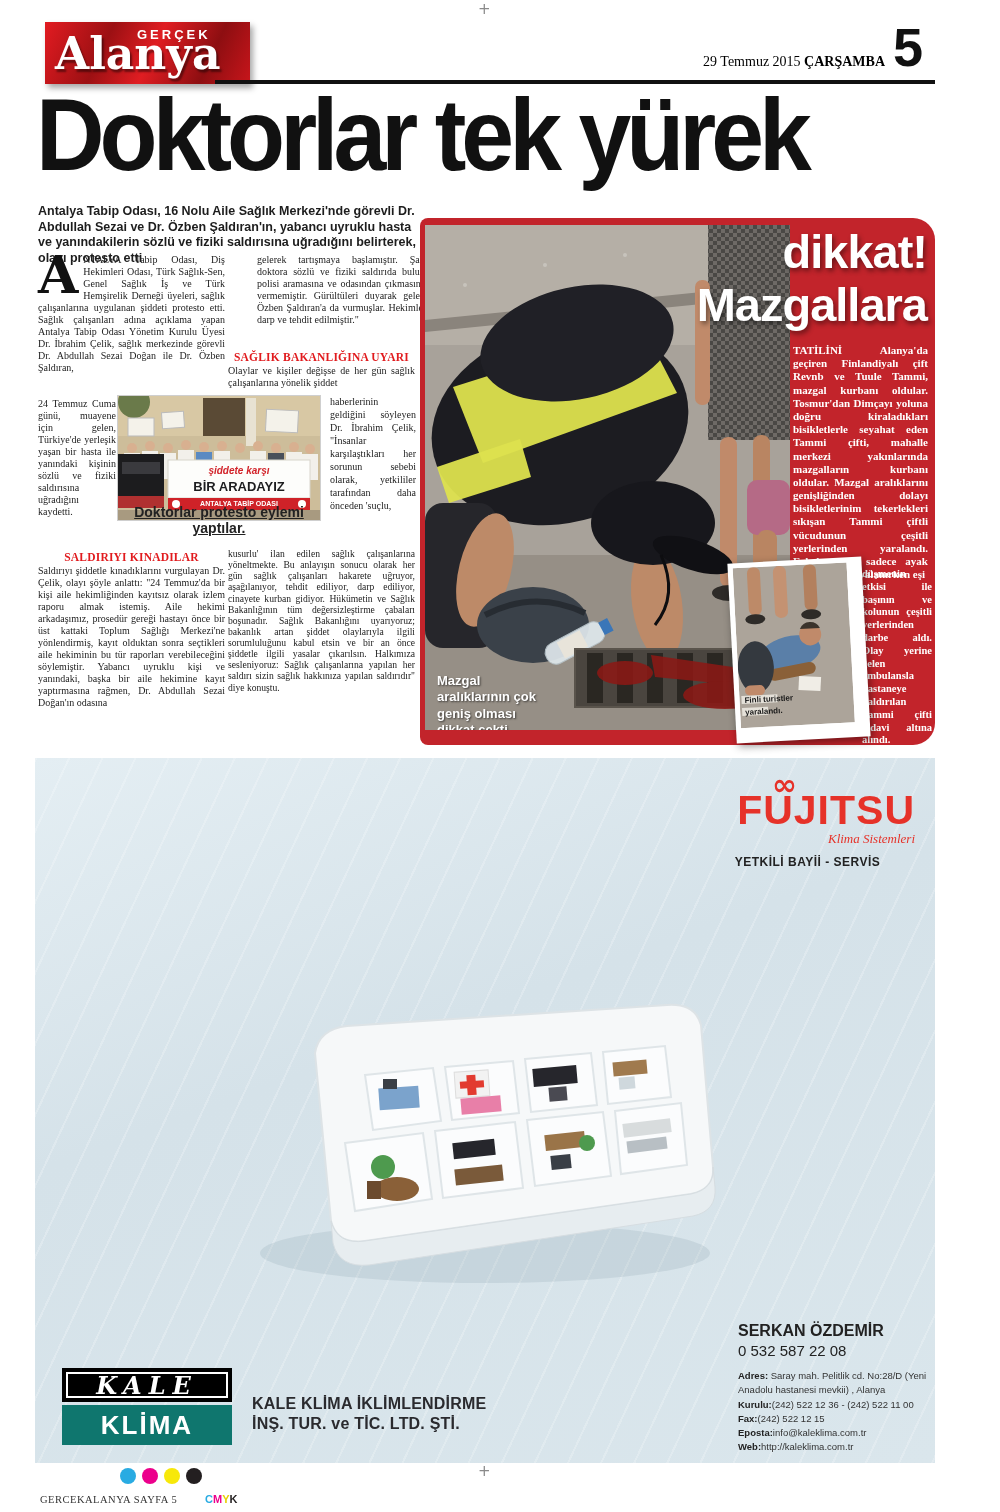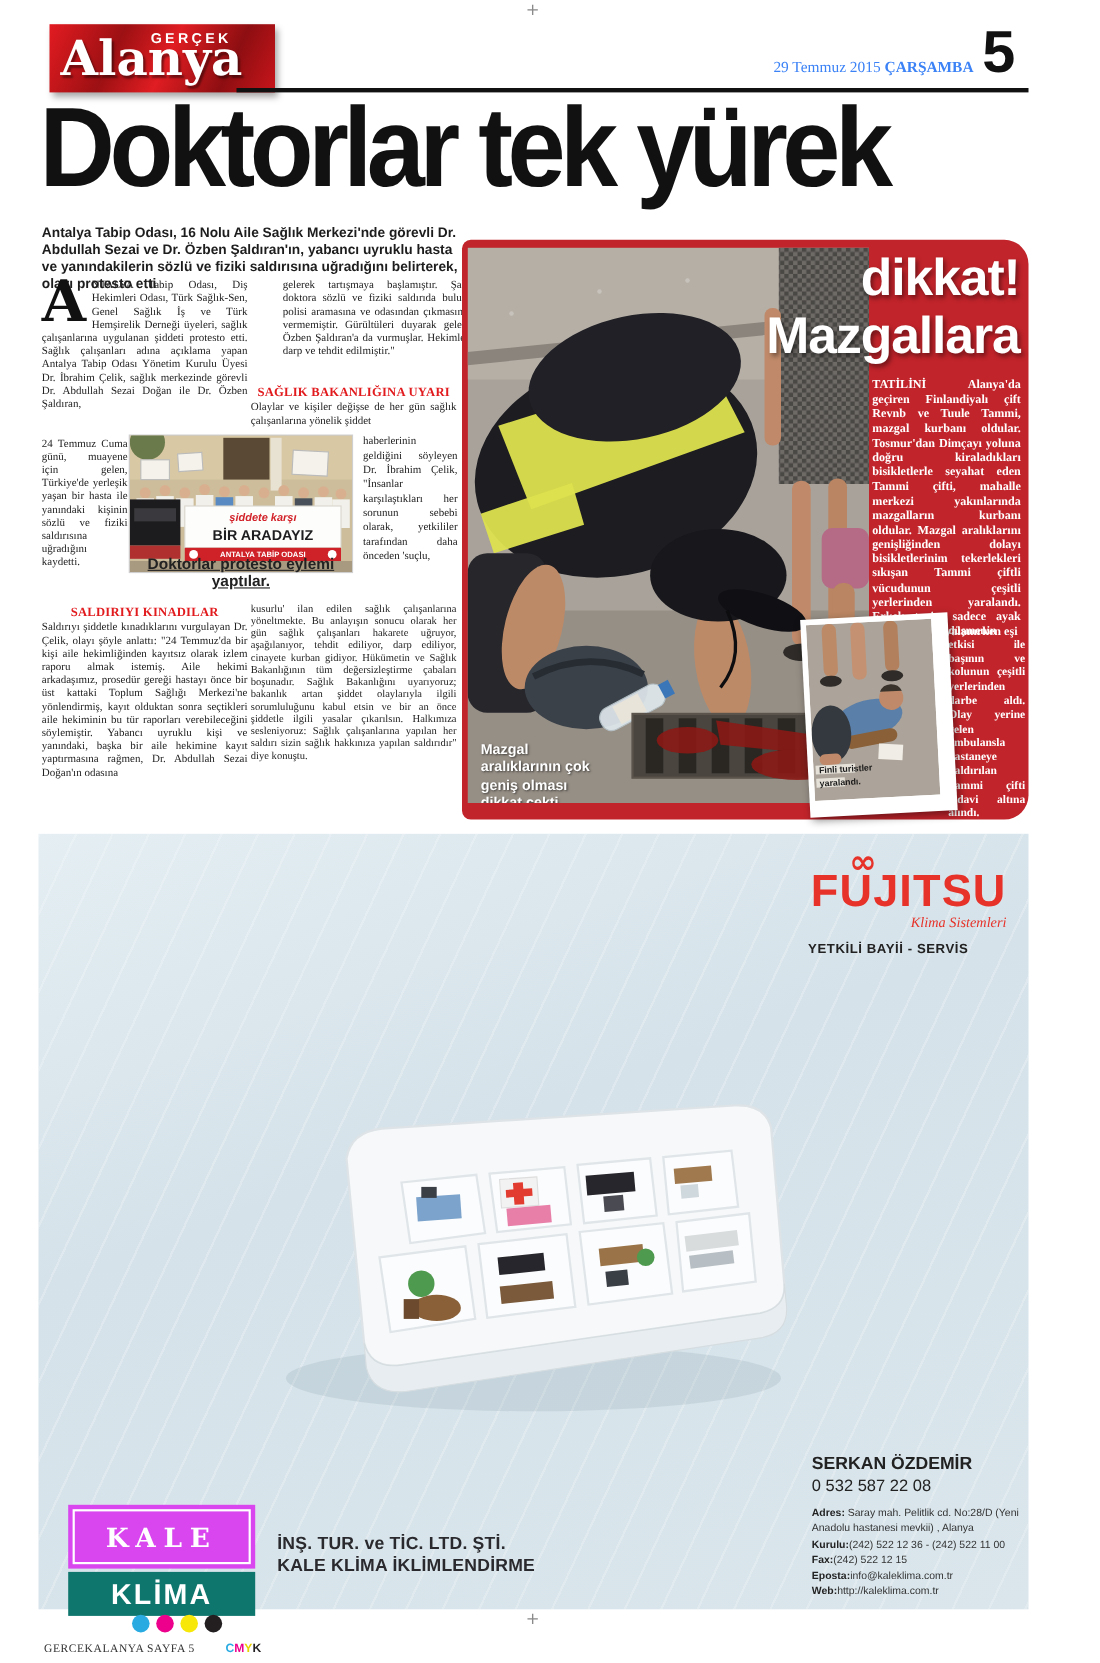--- a/index.html
+++ b/index.html
@@ -12,21 +12,21 @@
 
   
   .mast-box{left:45px;top:22px;width:205px;height:62px;
     background:linear-gradient(115deg,#e21b21 0%,#9c1013 30%,#e01d22 52%,#8d0e11 78%,#c8151b 100%);
     box-shadow:3px 4px 6px rgba(0,0,0,0.35);}
   .mast-kicker{left:92px;top:5px;color:#fff;font-family:"Liberation Sans",sans-serif;
     font-weight:bold;font-size:13px;letter-spacing:3px;}
   .mast-title{left:10px;top:10px;color:#fff;font-family:"DejaVu Serif",serif;font-weight:bold;
     font-size:44px;line-height:1;text-shadow:2px 3px 2px rgba(0,0,0,0.45);}
   .mast-rule{left:215px;top:80px;width:720px;height:4px;background:#111;}
-  .mast-date{left:620px;top:54px;width:265px;text-align:right;font-size:14px;color:#3b82f6;}
+  .mast-date{left:620px;top:54px;width:265px;text-align:right;font-size:14px;color:#000000;}
   .mast-date b{font-weight:bold;}
   .mast-page{left:893px;top:20px;font-family:"Liberation Sans",sans-serif;font-weight:bold;
     font-size:54px;color:#111;line-height:1;}
 
   
   .headline{left:36px;top:84px;width:900px;font-family:"Liberation Sans",sans-serif;
     font-weight:bold;font-size:95px;letter-spacing:-5px;color:#111;line-height:1.0;
     transform:scaleY(1.08);transform-origin:top left;}
   .lede{left:38px;top:204px;width:390px;font-family:"Liberation Sans",sans-serif;
     font-weight:bold;font-size:12.5px;line-height:1.25;color:#1d1d1d;}
@@ -71,21 +71,21 @@
   .fujitsu-inf{position:absolute;right:118px;top:-20px;font-size:30px;font-weight:bold;color:#e63229;
     font-family:"DejaVu Sans",sans-serif;line-height:1;}
   .fujitsu-sub{font-family:"Liberation Serif",serif;font-style:italic;font-size:13px;color:#e63229;}
   .fujitsu-tag{left:705px;top:855px;width:205px;text-align:center;z-index:2;
     font-family:"Liberation Sans",sans-serif;font-weight:bold;font-size:12px;color:#222;letter-spacing:0.5px;}
   .slogan{left:300px;top:890px;width:400px;text-align:center;z-index:2;
     font-family:"Liberation Sans",sans-serif;font-weight:bold;font-size:40px;color:#3fae49;}
   .tray{left:215px;top:975px;z-index:2;}
 
   .kale-logo{left:62px;top:1368px;width:170px;z-index:2;}
-  .kale-top{background:#d946ef;height:58px;position:relative;}
+  .kale-top{background:#000000;height:34px;position:relative;font-style:italic;}
   .kale-top .inner{position:absolute;inset:4px;border:2px solid #fff;display:flex;
     align-items:center;justify-content:center;font-family:"DejaVu Serif",serif;font-weight:bold;
     font-size:24px;letter-spacing:7px;color:#fff;}
   .kale-bottom{background:#0f766e;height:40px;margin-top:3px;display:flex;align-items:center;
     justify-content:center;font-family:"Liberation Sans",sans-serif;font-weight:bold;
     font-size:26px;letter-spacing:2px;color:#fff;}
   .company{left:252px;top:1394px;width:330px;z-index:2;font-family:"Liberation Sans",sans-serif;
     font-weight:bold;font-size:16px;line-height:1.25;color:#2a2a2e;letter-spacing:0.2px;}
   .contact{left:738px;top:1322px;width:200px;z-index:2;font-family:"Liberation Sans",sans-serif;color:#222;}
   .contact-name{font-weight:bold;font-size:16px;}
@@ -346,22 +346,22 @@
     </svg>
   </div>
 
   <div class="abs kale-logo">
     <div class="kale-top">
       <div class="inner">KALE</div>
     </div>
     <div class="kale-bottom">KLİMA</div>
   </div>
   <div class="abs company">
+    <div>KALE KLİMA İKLİMLENDİRME</div>
     <div>İNŞ. TUR. ve TİC. LTD. ŞTİ.</div>
-    <div>KALE KLİMA İKLİMLENDİRME</div>
   </div>
 
   <div class="abs contact">
     <div class="contact-name">SERKAN ÖZDEMİR</div>
     <div class="contact-phone">0 532 587 22 08</div>
     <div class="contact-details">
       <div><b>Adres:</b><span> Saray mah. Pelitlik cd. No:28/D (Yeni Anadolu hastanesi mevkii) , Alanya</span></div>
       <div><b>Kurulu:</b><span>(242) 522 12 36 - (242) 522 11 00</span></div>
       <div><b>Fax:</b><span>(242) 522 12 15</span></div>
       <div><b>Eposta:</b><span>info@kaleklima.com.tr</span></div>

